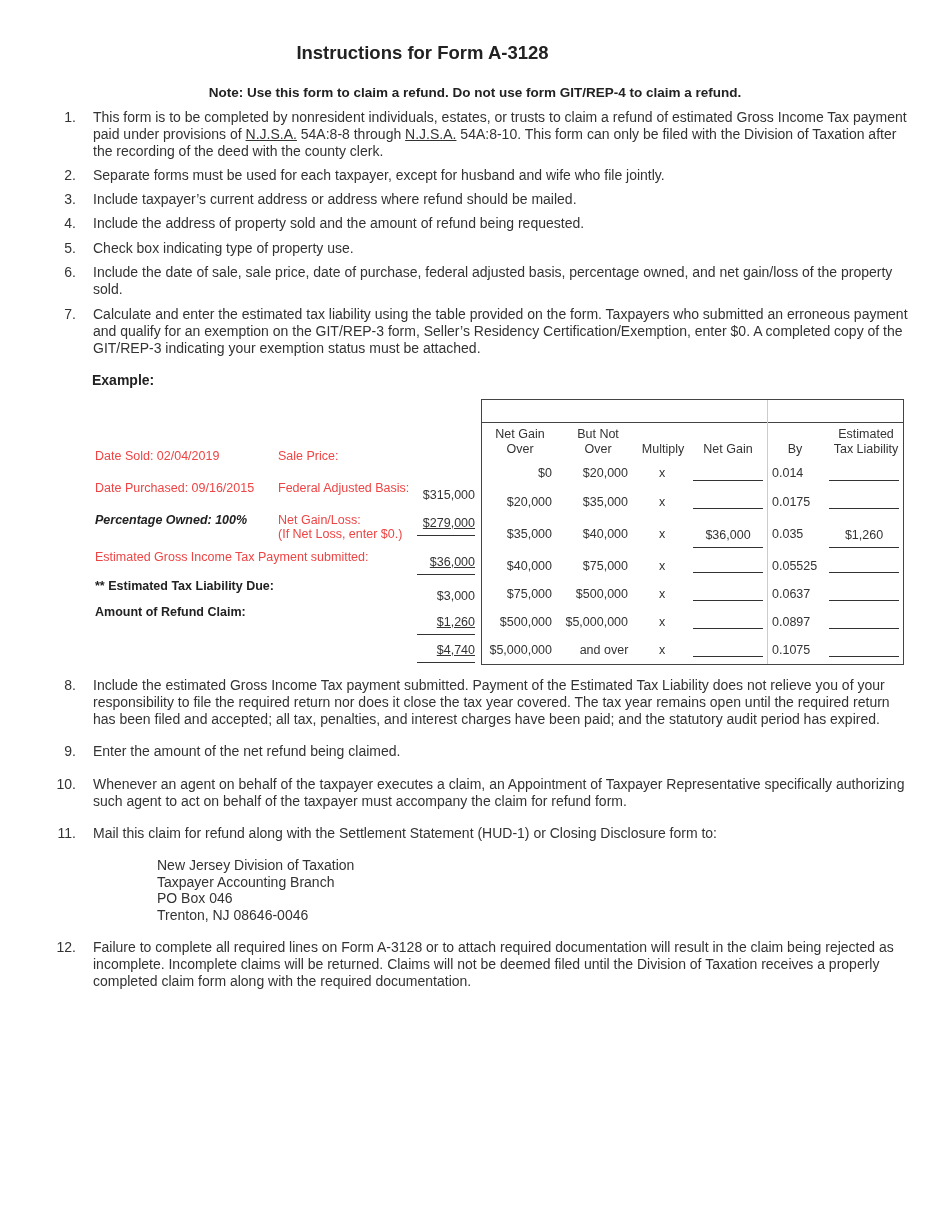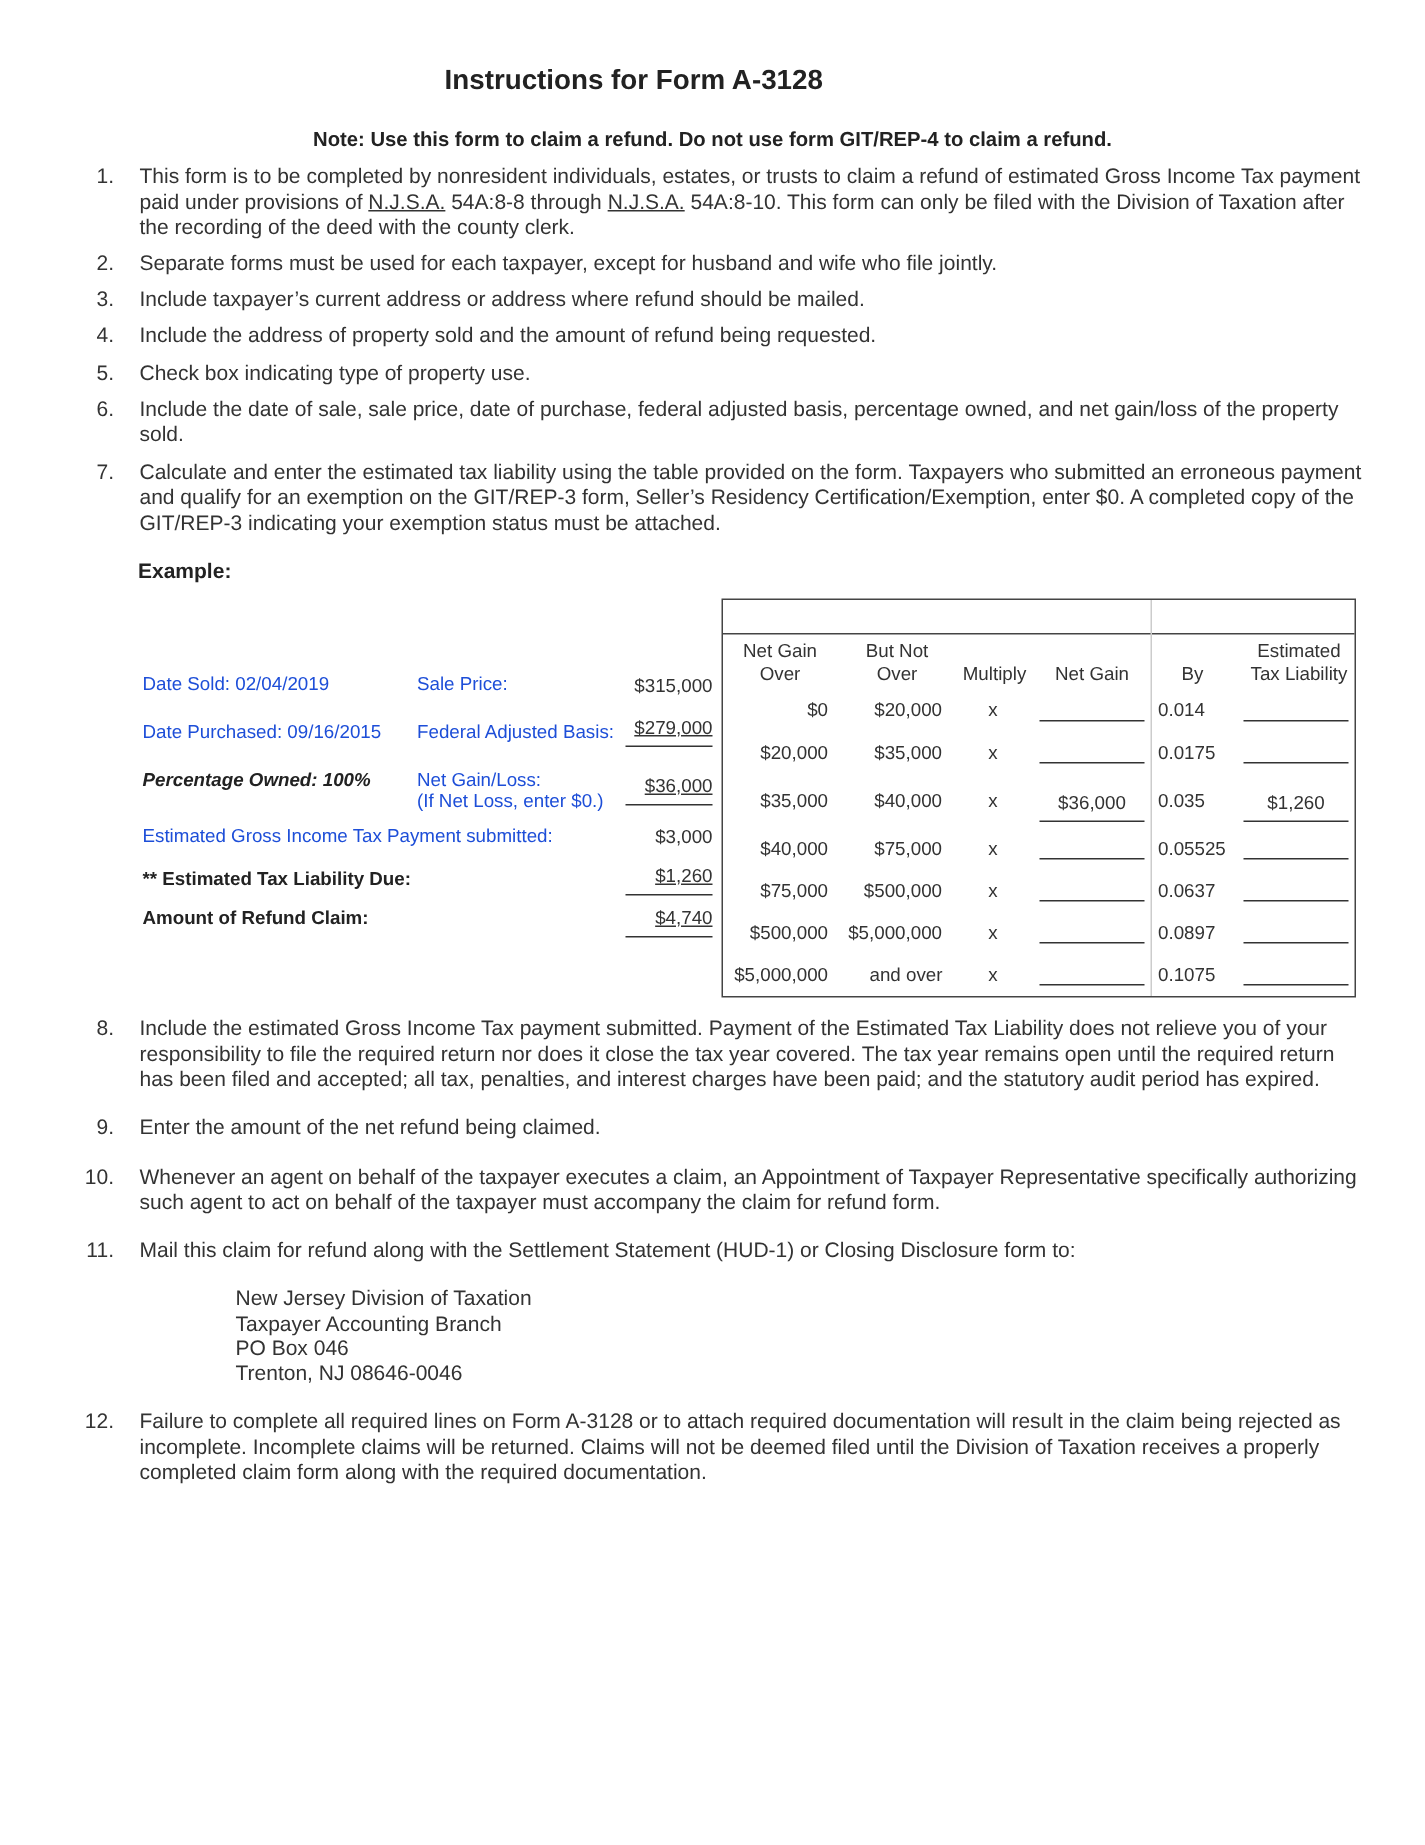--- a/index.html
+++ b/index.html
@@ -20,23 +20,23 @@
     position: absolute; left: 0; top: 84px; width: 950px;
     text-align: center; font-size: 13.5px; font-weight: bold; color: #222;
   }
   .item { position: absolute; left: 0; width: 950px; }
   .item .num { position: absolute; right: 874px; text-align: right; font-size: 14px; }
   .item .txt { position: absolute; left: 93px; width: 815px; font-size: 14px; line-height: 17px; }
   u { text-decoration: underline; }
 
   .example-label { position: absolute; left: 92px; top: 372px; font-weight: bold; font-size: 14px; color: #222; }
 
-  .ex { position: absolute; font-size: 12.5px; color: #1d4ed8; line-height: 15px; }
+  .ex { position: absolute; font-size: 12.5px; color: #ef4444; line-height: 15px; }
   .ex.b { font-weight: bold; color: #222; }
-  .amt { position: absolute; font-size: 12.5px; text-align: right; width: 58px; left: 417px; }
+  .amt { position: absolute; font-size: 12.5px; text-align: right; width: 58px; left: 417px; margin-top: 38px; }
   .amt.ul { border-bottom: 1.5px solid #333; padding-bottom: 3px; text-decoration: underline; }
 
   .tbox {
     position: absolute; left: 481px; top: 399px; width: 423px; height: 266px;
     border: 1.5px solid #444;
   }
   .tbox .hdrline { position: absolute; left: 0; top: 22px; width: 100%; border-top: 1.5px solid #444; }
   .tbox .vsep { position: absolute; left: 285px; top: 0; height: 100%; border-left: 1px solid #ccc; }
   .t { position: absolute; font-size: 12.5px; line-height: 15px; color: #333; }
   .t.r { text-align: right; }

